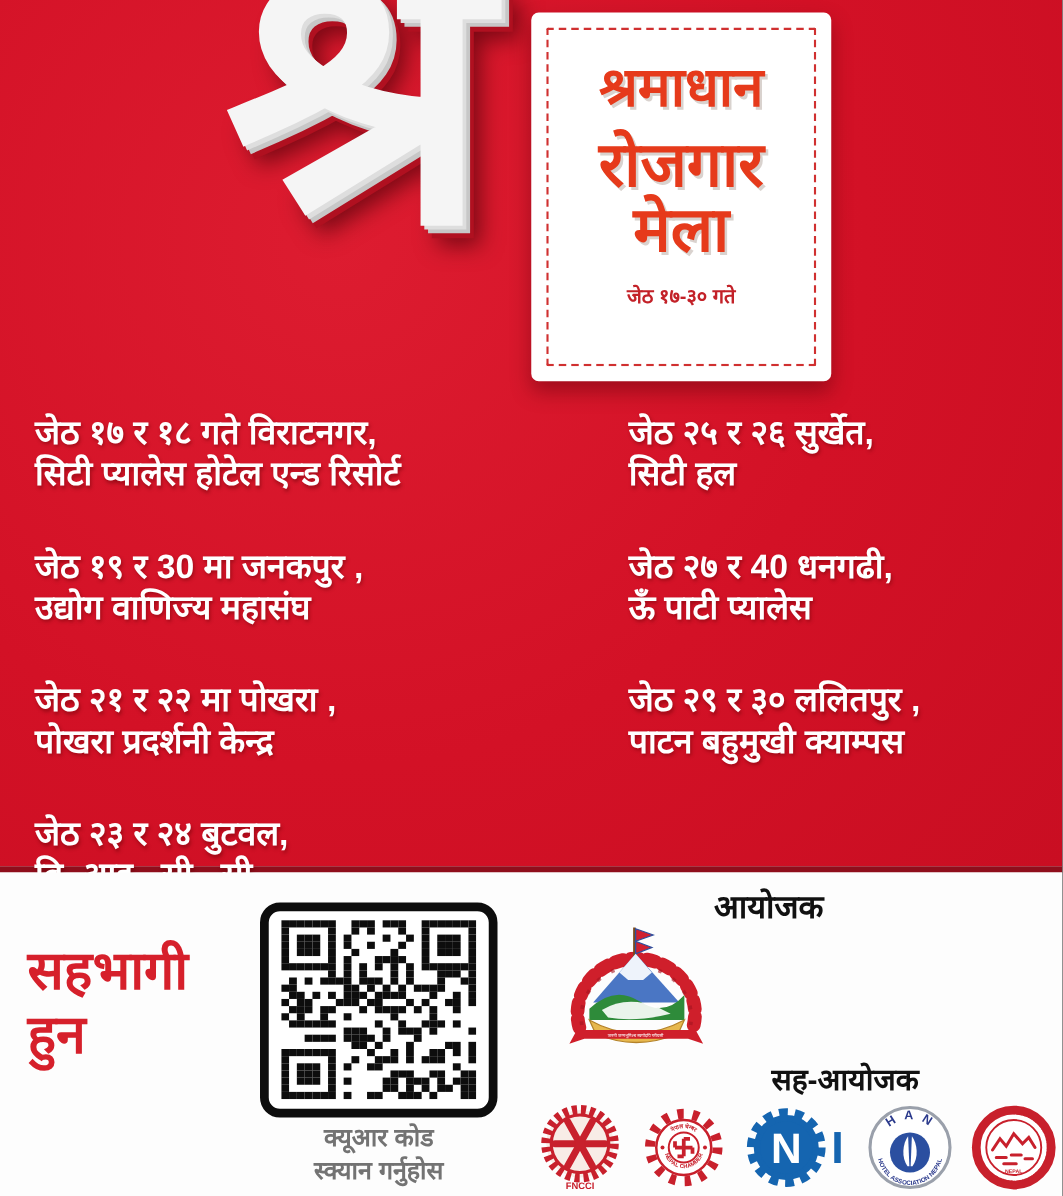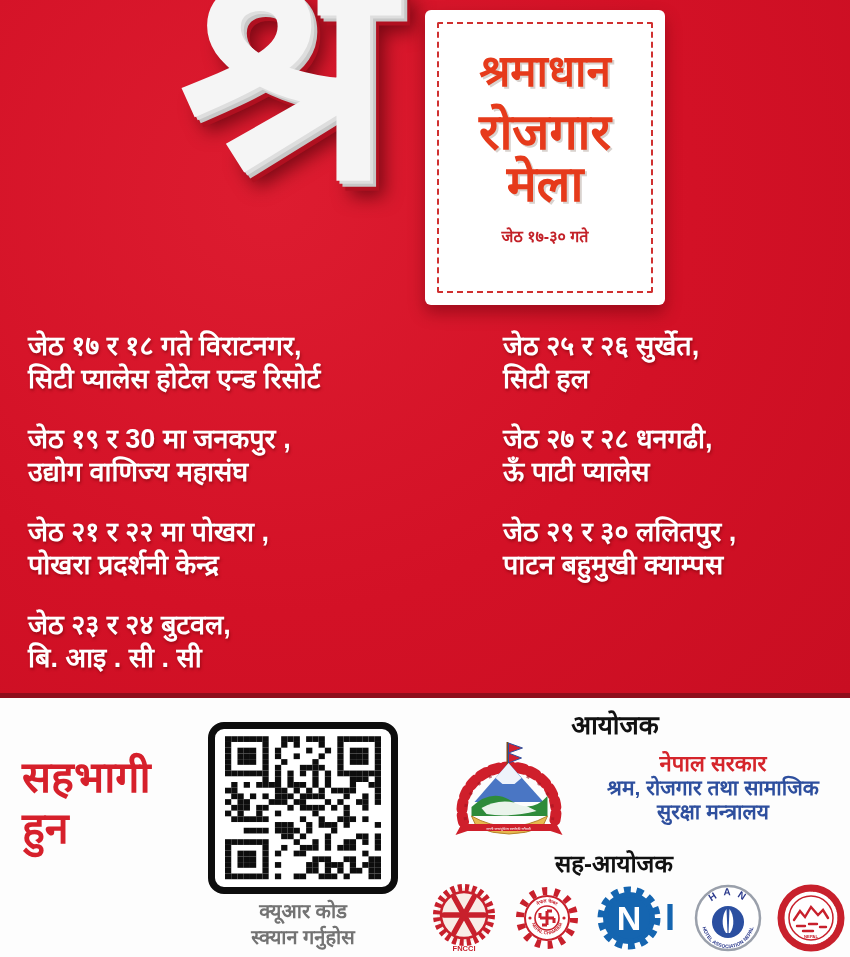--- a/index.html
+++ b/index.html
@@ -32,21 +32,21 @@
   }
   .card-inner { position:absolute; left:0; top:0; width:100%; height:100%; text-align:center; }
   .card-line1 { margin-top:38px; font-size:44px; font-weight:bold; color:#e63a1b; line-height:1.05;
                 text-shadow:2px 2px 0 #d9d2ce; }
   .card-line2 { font-size:50px; font-weight:bold; color:#e63a1b; line-height:1.05; margin-top:12px;
                 text-shadow:2px 2px 0 #d9d2ce; }
   .card-line3 { font-size:50px; font-weight:bold; color:#e63a1b; line-height:1.0;
                 text-shadow:2px 2px 0 #d9d2ce; }
   .card-date  { font-size:16px; font-weight:bold; color:#c32128; margin-top:16px; }
 
-  .events-col { position:absolute; display:flex; flex-direction:column; gap:27px; }
+  .events-col { position:absolute; display:flex; flex-direction:column; gap:41px; }
   .events-left  { left:28px;  top:330px; }
   .events-right { left:503px; top:330px; }
   .event { color:#ffffff; font-weight:bold; font-size:27px; line-height:33px;
            text-shadow:1px 2px 3px rgba(90,0,5,0.45); white-space:nowrap; }
 
   
   .white-section { position:absolute; left:0; top:698px; width:850px; height:259px; background:#fdfdfd; }
 
   .participate { position:absolute; left:22px; top:752px; font-size:43px; font-weight:bold;
                  color:#d6202b; line-height:1.18; }
@@ -57,21 +57,21 @@
   .qr-caption { position:absolute; left:178px; top:898px; width:250px; text-align:center;
                 font-size:20px; font-weight:bold; color:#737373; line-height:26px; }
 
   .organizer-heading { position:absolute; left:530px; top:706px; width:170px; text-align:center;
                        font-size:26px; font-weight:bold; color:#111; }
   .emblem-wrap { position:absolute; left:440px; top:736px; width:138px; height:112px; }
   .ministry { position:absolute; left:578px; top:752px; width:270px; text-align:center; line-height:24px; }
   .ministry .gov  { font-size:22px; font-weight:bold; color:#d5252b; }
   .ministry .line { font-size:21px; font-weight:bold; color:#2e4f9e; }
 
-  .co-heading { position:absolute; left:555px; top:846px; width:180px; text-align:left;
+  .co-heading { position:absolute; left:555px; top:846px; width:180px; text-align:right;
                 font-size:24px; font-weight:bold; color:#111; }
   .logos-row { position:absolute; left:428px; top:880px; width:420px; height:75px;
                display:flex; align-items:center; justify-content:space-between; }
   .logo-item { display:flex; align-items:center; justify-content:center; }
 </style>
 </head>
 <body>
 
 <div class="poster">
 
@@ -107,21 +107,21 @@
         <div>बि. आइ . सी . सी</div>
       </div>
     </div>
 
     <div class="events-col events-right">
       <div class="event">
         <div>जेठ २५ र २६ सुर्खेत,</div>
         <div>सिटी हल</div>
       </div>
       <div class="event">
-        <div>जेठ २७ र २८ धनगढी,</div>
+        <div>जेठ २७ र 40 धनगढी,</div>
         <div>ऊँ पाटी प्यालेस</div>
       </div>
       <div class="event">
         <div>जेठ २९ र ३० ललितपुर ,</div>
         <div>पाटन बहुमुखी क्याम्पस</div>
       </div>
     </div>
   </div>
 
   <div class="white-section"></div>
@@ -456,25 +456,20 @@
       <path d="M30 71 Q 50 52 70 65 Q 90 78 106 60 L 106 80 L 30 80 Z" fill="#2e8b3a"></path>
       <path d="M40 72 Q 60 60 85 70 L 95 75 Q 67 82 45 78 Z" fill="#ffffff" opacity="0.9"></path>
 
       <path d="M30 80 Q 67 101 106 80 L 101 91 Q 67 105 35 91 Z" fill="#e7b84e" stroke="#b4822a" stroke-width="1"></path>
 
       <path d="M20 88 L 115 88 L 121 99 L 109 95 L 26 95 L 14 99 Z" fill="#cf1f2b"></path>
       <text x="67" y="93.6" font-size="3.4" fill="#ffffff" text-anchor="middle">जननी जन्मभूमिश्च स्वर्गादपि गरीयसी</text>
     </svg>
   </div>
 
-  <div class="ministry">
-    <div class="gov">नेपाल सरकार</div>
-    <div class="line">श्रम, रोजगार तथा सामाजिक</div>
-    <div class="line">सुरक्षा मन्त्रालय</div>
-  </div>
 
   <div class="co-heading">सह-आयोजक</div>
 
   <div class="logos-row">
 
     <div class="logo-item">
       <svg width="72" height="74" viewBox="-36 -37 72 74">
         <circle cx="0" cy="-3" r="27" fill="#f8ece6" stroke="#c8202c" stroke-width="8" stroke-dasharray="4 3.1"></circle>
         <circle cx="0" cy="-3" r="23" fill="none" stroke="#c8202c" stroke-width="2.5"></circle>
         <g stroke="#c8202c" stroke-width="5.5" stroke-linecap="round">

